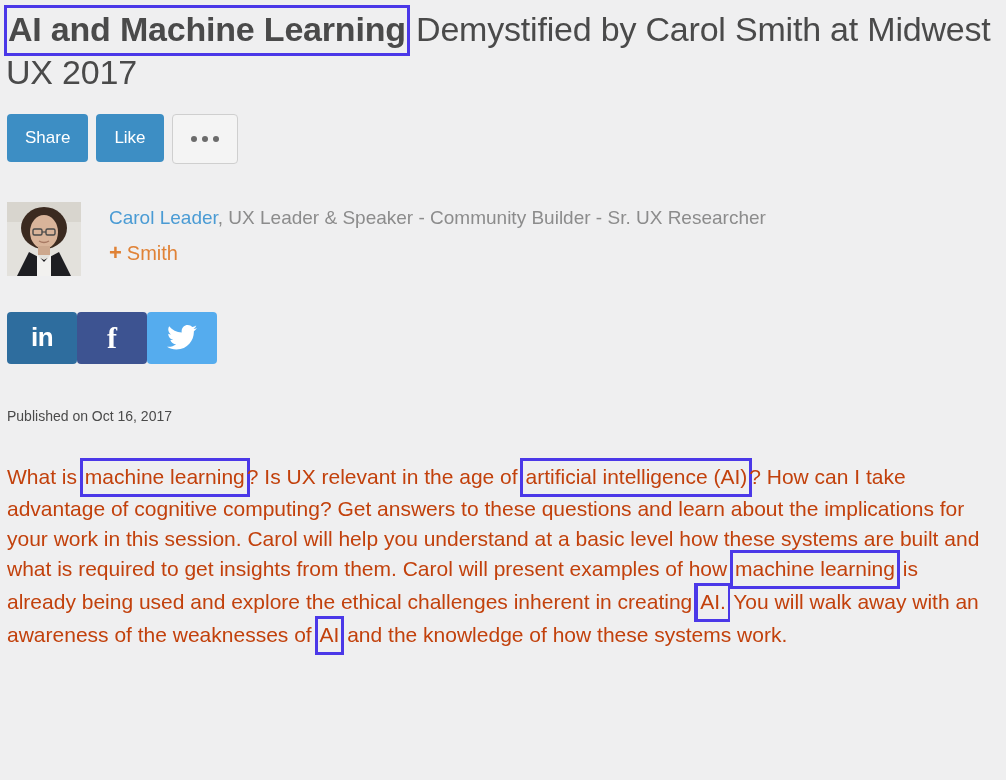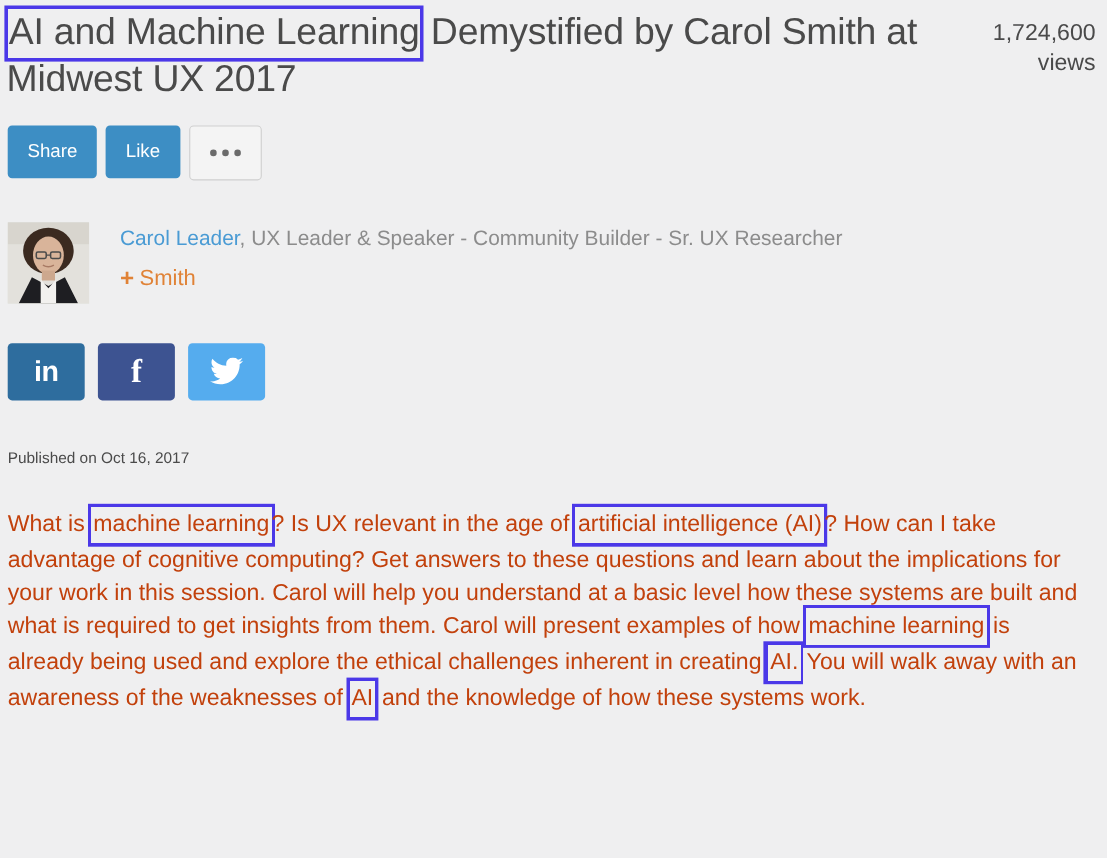--- a/index.html
+++ b/index.html
@@ -37,20 +37,21 @@
   .hl {
     box-shadow: 0 0 0 3px #4b38e8;
     background: transparent;
     display: inline-block;
   }
   .title-hl {
     box-shadow: 0 0 0 3px #4b38e8;
     display: inline-block;
     padding: 2px 1px 4px 1px;
     margin-left: 1px;
+    font-weight: bold;
   }
   .views {
     flex: 0 0 auto;
     width: 150px;
     text-align: right;
     font-size: 21px;
     line-height: 1.33;
     color: #4a4a4a;
     padding-top: 8px;
     padding-right: 2px;
@@ -137,21 +138,20 @@
   }
   .plus {
     font-weight: bold;
     font-size: 22px;
     line-height: 1;
   }
 
   
   .social {
     display: flex;
-    gap: 12px;
     padding: 36px 0 0 7px;
   }
   .soc {
     width: 70px;
     height: 52px;
     border-radius: 4px;
     display: inline-flex;
     align-items: center;
     justify-content: center;
     cursor: pointer;
@@ -181,24 +181,20 @@
   .hl-edge {
     box-shadow: -1px 0 0 3px #4b38e8;
   }
 </style>
 </head>
 <body>
 
 <div class="header">
   <div class="title-wrap">
     <h1 class="page-title"><span class="title-hl">AI and Machine Learning</span> <span>Demystified by Carol Smith at Midwest UX 2017</span></h1>
-  </div>
-  <div class="views">
-    <div>1,724,600</div>
-    <div>views</div>
   </div>
 </div>
 
 <div class="actions">
   <button class="btn">Share</button>
   <button class="btn">Like</button>
   <div class="btn-ellipsis">
     <span class="dot"></span>
     <span class="dot"></span>
     <span class="dot"></span>

